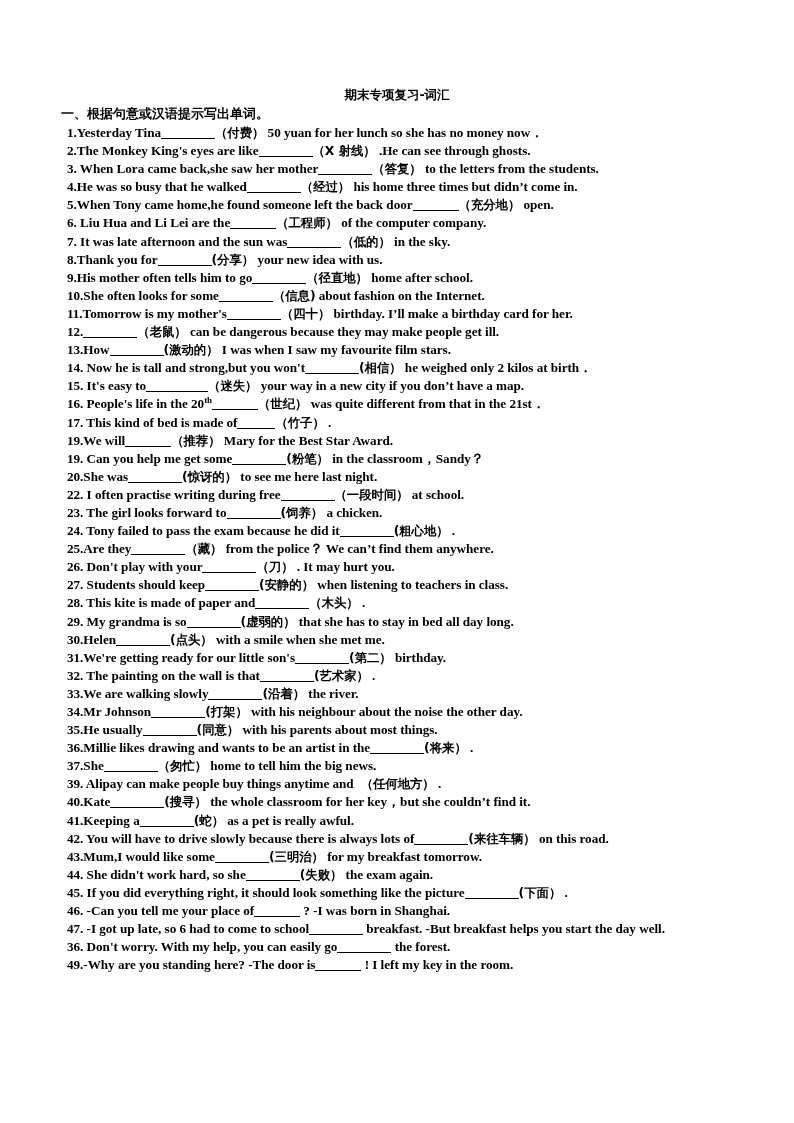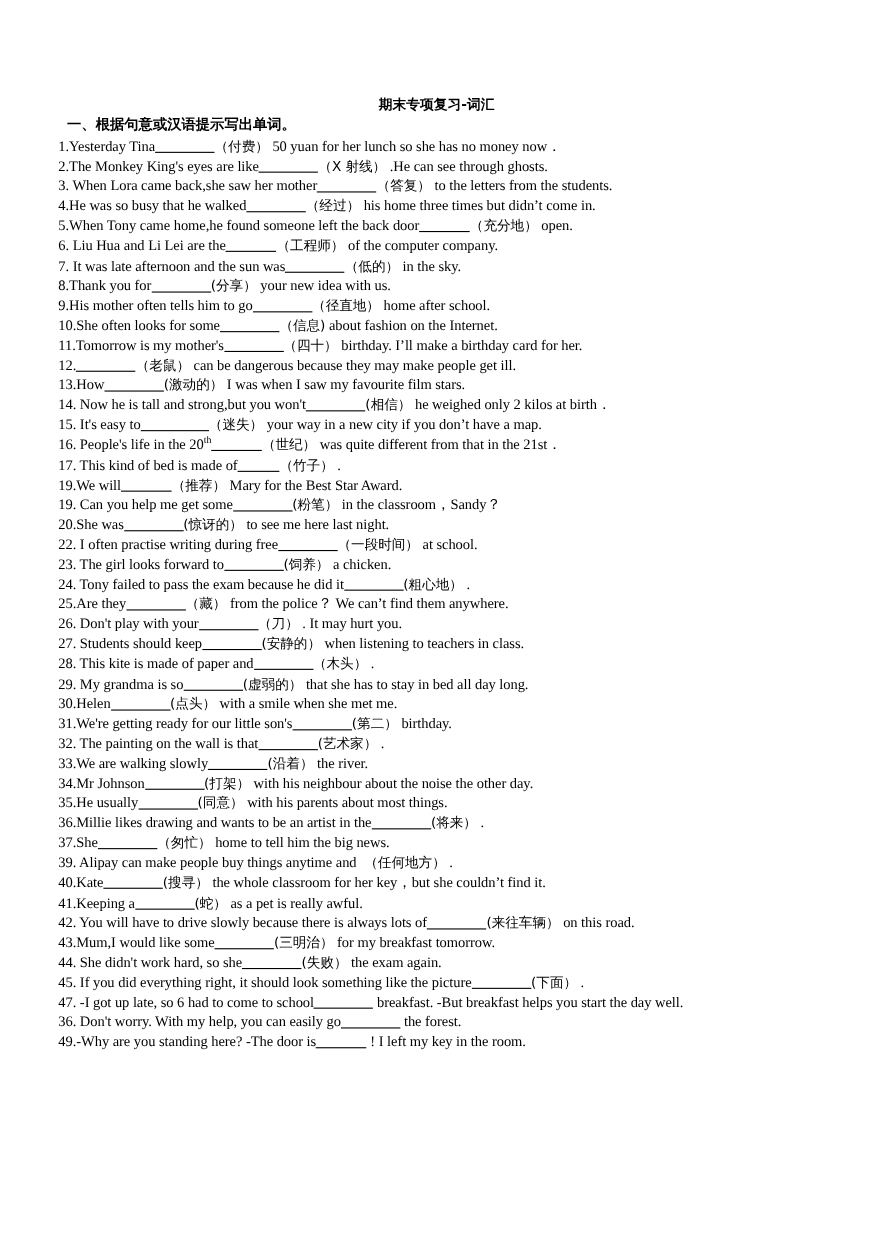--- a/index.html
+++ b/index.html
@@ -45,23 +45,24 @@
     top: 105px;
     font-family: "DejaVu Sans", "Liberation Sans", sans-serif;
     font-weight: bold;
     font-size: 13px;
     line-height: 18px;
     white-space: nowrap;
   }
 
   .q-list {
     position: absolute;
-    left: 53px;
+    left: 67px;
     top: 124px;
     width: 700px;
+    font-weight: bold;
   }
 
   .q-line {
     font-family: "Liberation Serif", "DejaVu Serif", serif;
     font-size: 13.2px;
     line-height: 18.1px;
     white-space: nowrap;
     letter-spacing: -0.05px;
   }
 
@@ -135,18 +136,19 @@
       <div class="q-line"><span>35.</span><span>He usually</span><span class="bl w3"></span><span class="cn">(同意）</span><span> with his parents about most things.</span></div>
       <div class="q-line"><span>36.</span><span>Millie likes drawing and wants to be an artist in the</span><span class="bl w3"></span><span class="cn">(将来）</span><span> .</span></div>
       <div class="q-line"><span>37.</span><span>She</span><span class="bl w3"></span><span class="cn">（匆忙）</span><span> home to tell him the big news.</span></div>
       <div class="q-line"><span>39. </span><span>Alipay can make people buy things anytime and</span><span class="sp"></span><span class="cn">（任何地方）</span><span> .</span></div>
       <div class="q-line"><span>40.</span><span>Kate</span><span class="bl w3"></span><span class="cn">(搜寻）</span><span> the whole classroom for her key，but she couldn’t find it.</span></div>
       <div class="q-line"><span>41.</span><span>Keeping a</span><span class="bl w3"></span><span class="cn">(蛇）</span><span> as a pet is really awful.</span></div>
       <div class="q-line"><span>42. </span><span>You will have to drive slowly because there is always lots of</span><span class="bl w3"></span><span class="cn">(来往车辆）</span><span> on this road.</span></div>
       <div class="q-line"><span>43.</span><span>Mum,I would like some</span><span class="bl w3"></span><span class="cn">(三明治）</span><span> for my breakfast tomorrow.</span></div>
       <div class="q-line"><span>44. </span><span>She didn't work hard, so she</span><span class="bl w3"></span><span class="cn">(失败）</span><span> the exam again.</span></div>
       <div class="q-line"><span>45. </span><span>If you did everything right, it should look something like the picture</span><span class="bl w3"></span><span class="cn">(下面）</span><span> .</span></div>
+      <div class="q-line"><span>46. </span><span>-Can you tell me your place of</span><span class="bl w2"></span><span> ? -I was born in Shanghai.</span></div>
       <div class="q-line"><span>47. </span><span>-I got up late, so 6 had to come to school</span><span class="bl w3"></span><span> breakfast. -But breakfast helps you start the day well.</span></div>
       <div class="q-line"><span>36. </span><span>Don't worry. With my help, you can easily go</span><span class="bl w3"></span><span> the forest.</span></div>
       <div class="q-line"><span>49.</span><span>-Why are you standing here? -The door is</span><span class="bl w2"></span><span> ! I left my key in the room.</span></div>
     </div>
 
 </div>
 
 </body></html>

